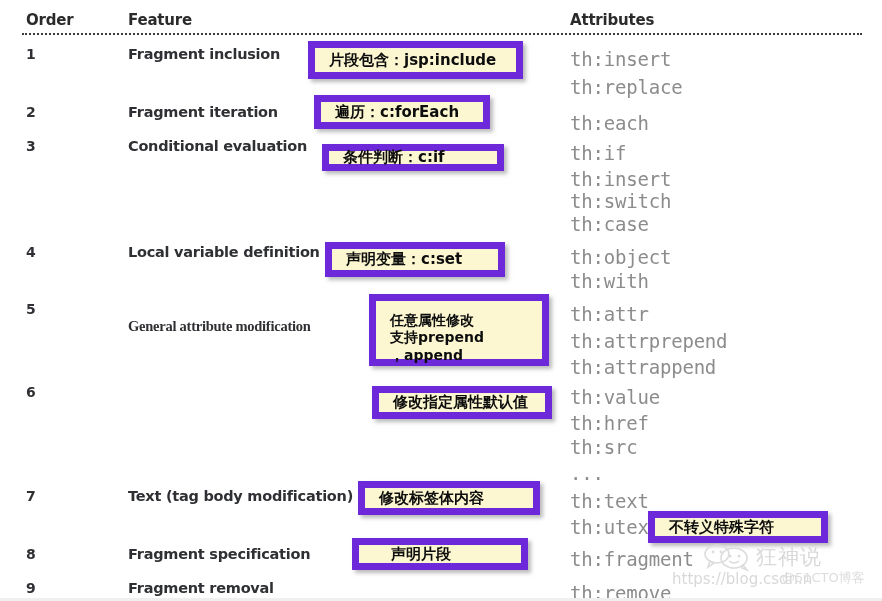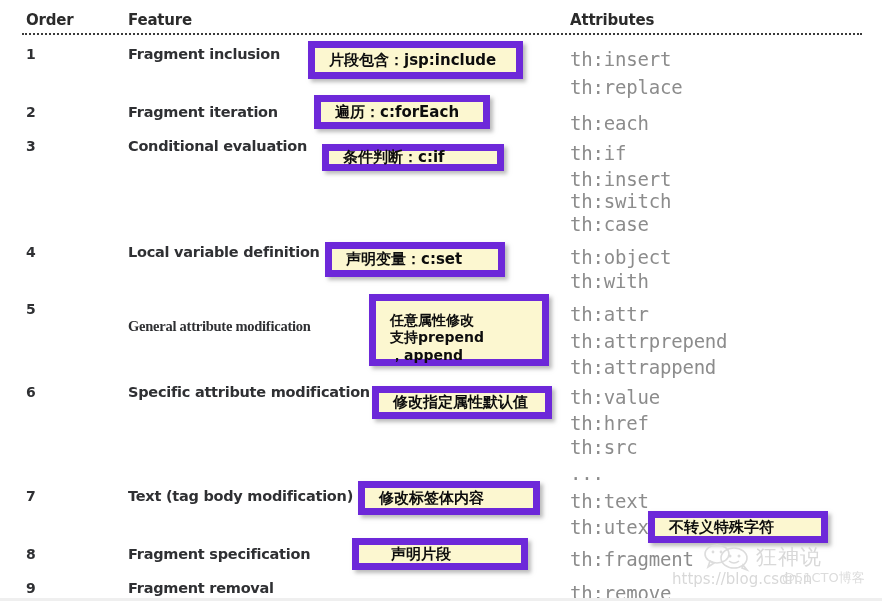--- a/index.html
+++ b/index.html
@@ -156,21 +156,20 @@
   <div class="cell order-cell" style="top:384px;">6</div>
   <div class="cell order-cell" style="top:488px;">7</div>
   <div class="cell order-cell" style="top:546px;">8</div>
   <div class="cell order-cell" style="top:580px;">9</div>
 
   <div class="cell feature-cell" style="top:46px;">Fragment inclusion</div>
   <div class="cell feature-cell" style="top:104px;">Fragment iteration</div>
   <div class="cell feature-cell" style="top:138px;">Conditional evaluation</div>
   <div class="cell feature-cell" style="top:244px;">Local variable definition</div>
   <div class="cell feature-cell" style="top:318px;font-family:Liberation Serif, serif;">General attribute modification</div>
-  <div class="cell feature-cell" style="top:384px;">Specific attribute modification</div>
   <div class="cell feature-cell" style="top:488px;">Text (tag body modification)</div>
   <div class="cell feature-cell" style="top:546px;">Fragment specification</div>
   <div class="cell feature-cell" style="top:580px;">Fragment removal</div>
 
   <div class="cell attr-cell" style="top:48px;">th:insert</div>
   <div class="cell attr-cell" style="top:76px;">th:replace</div>
 
   <div class="cell attr-cell" style="top:112px;">th:each</div>
 
   <div class="cell attr-cell" style="top:142px;">th:if</div>

